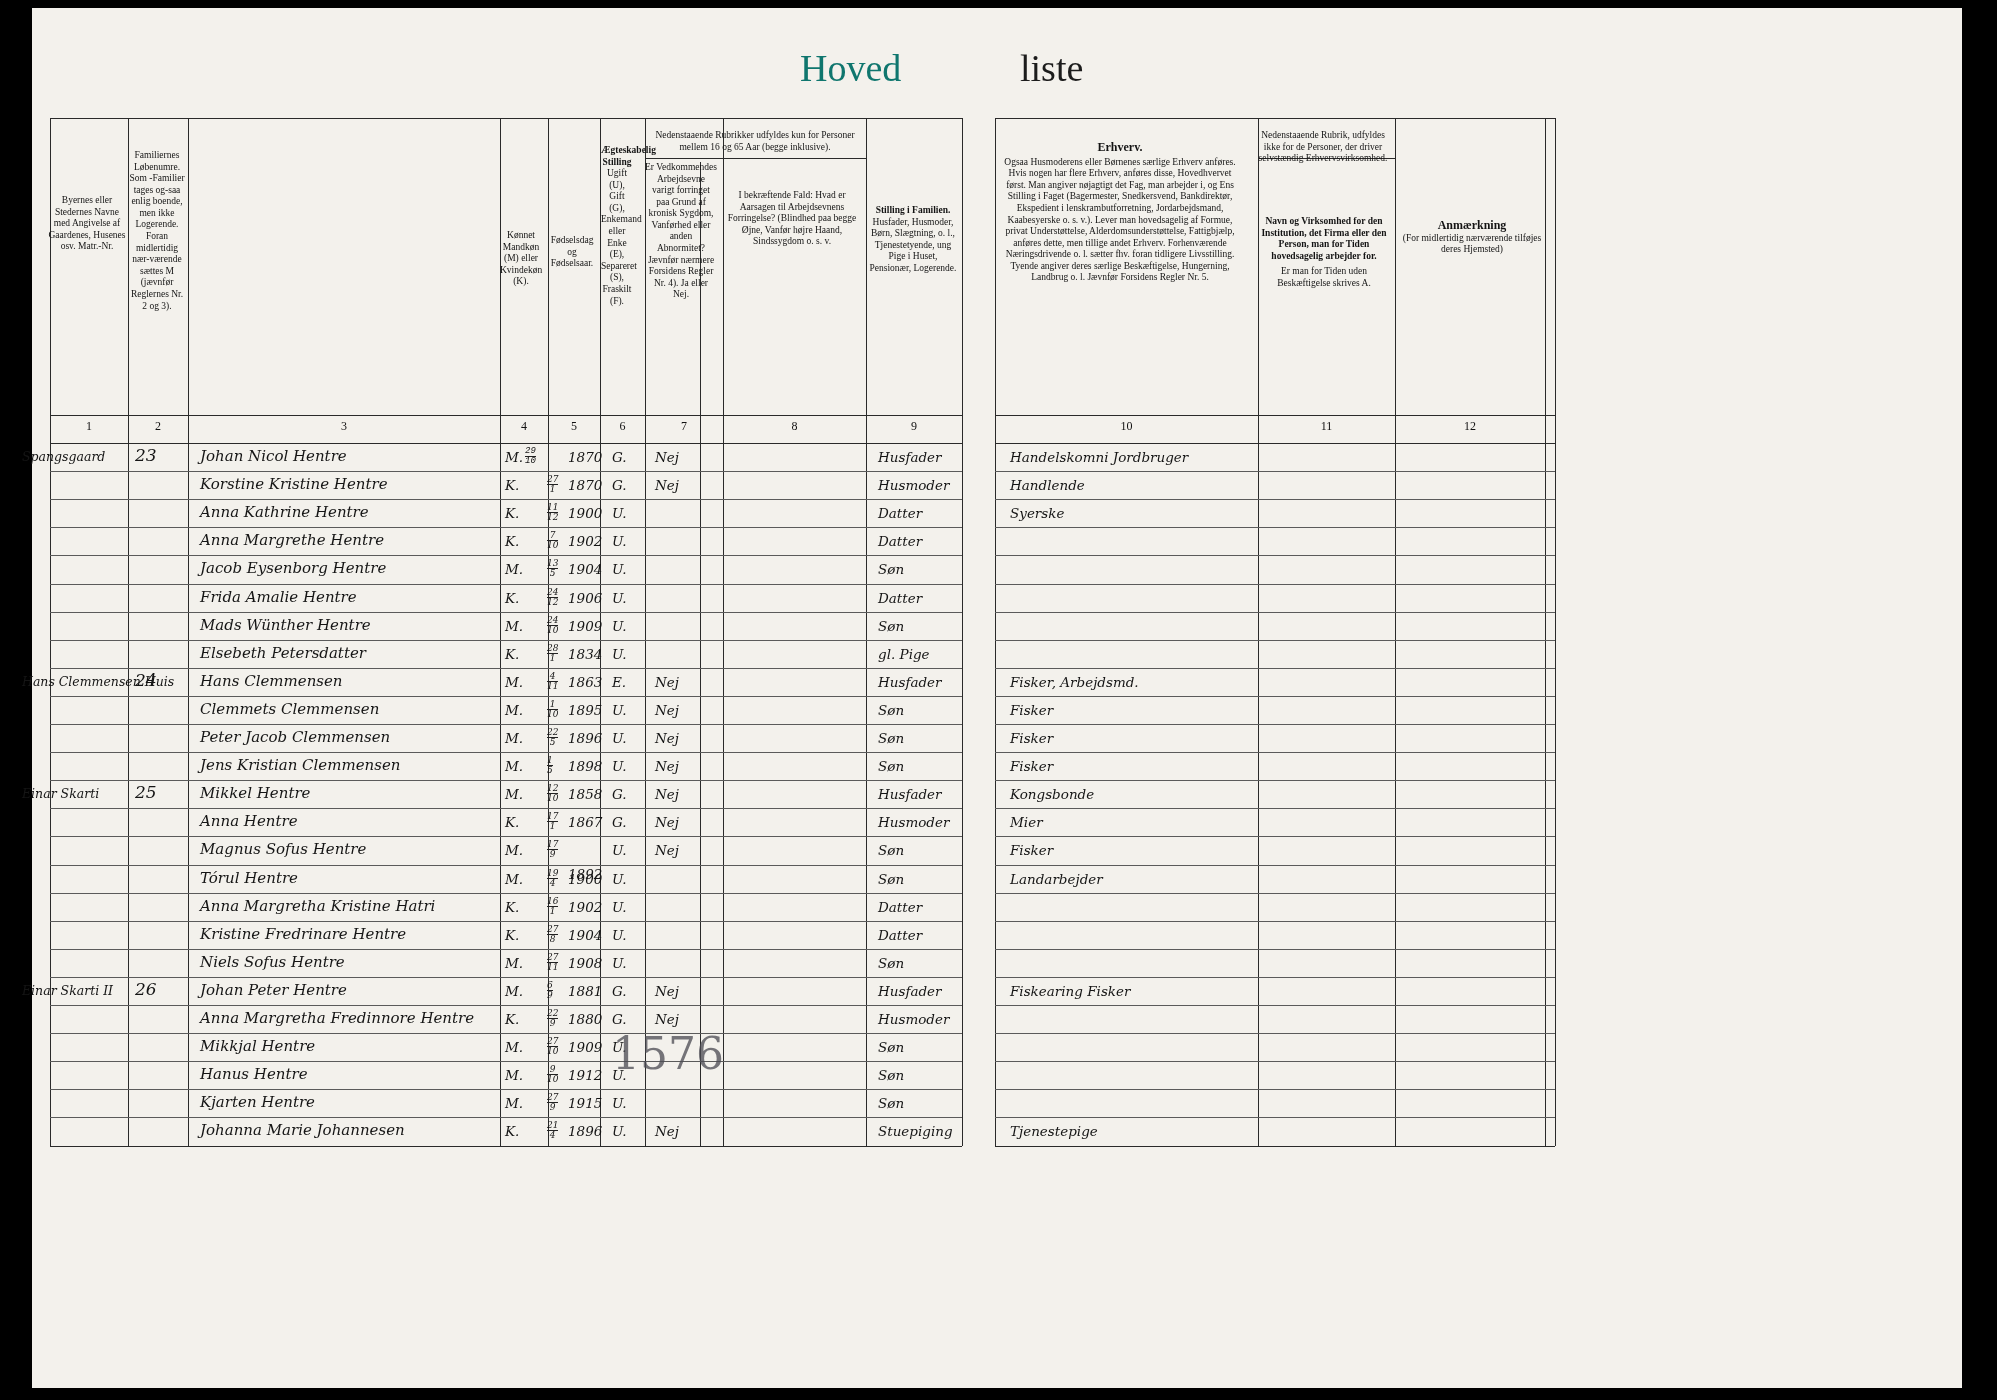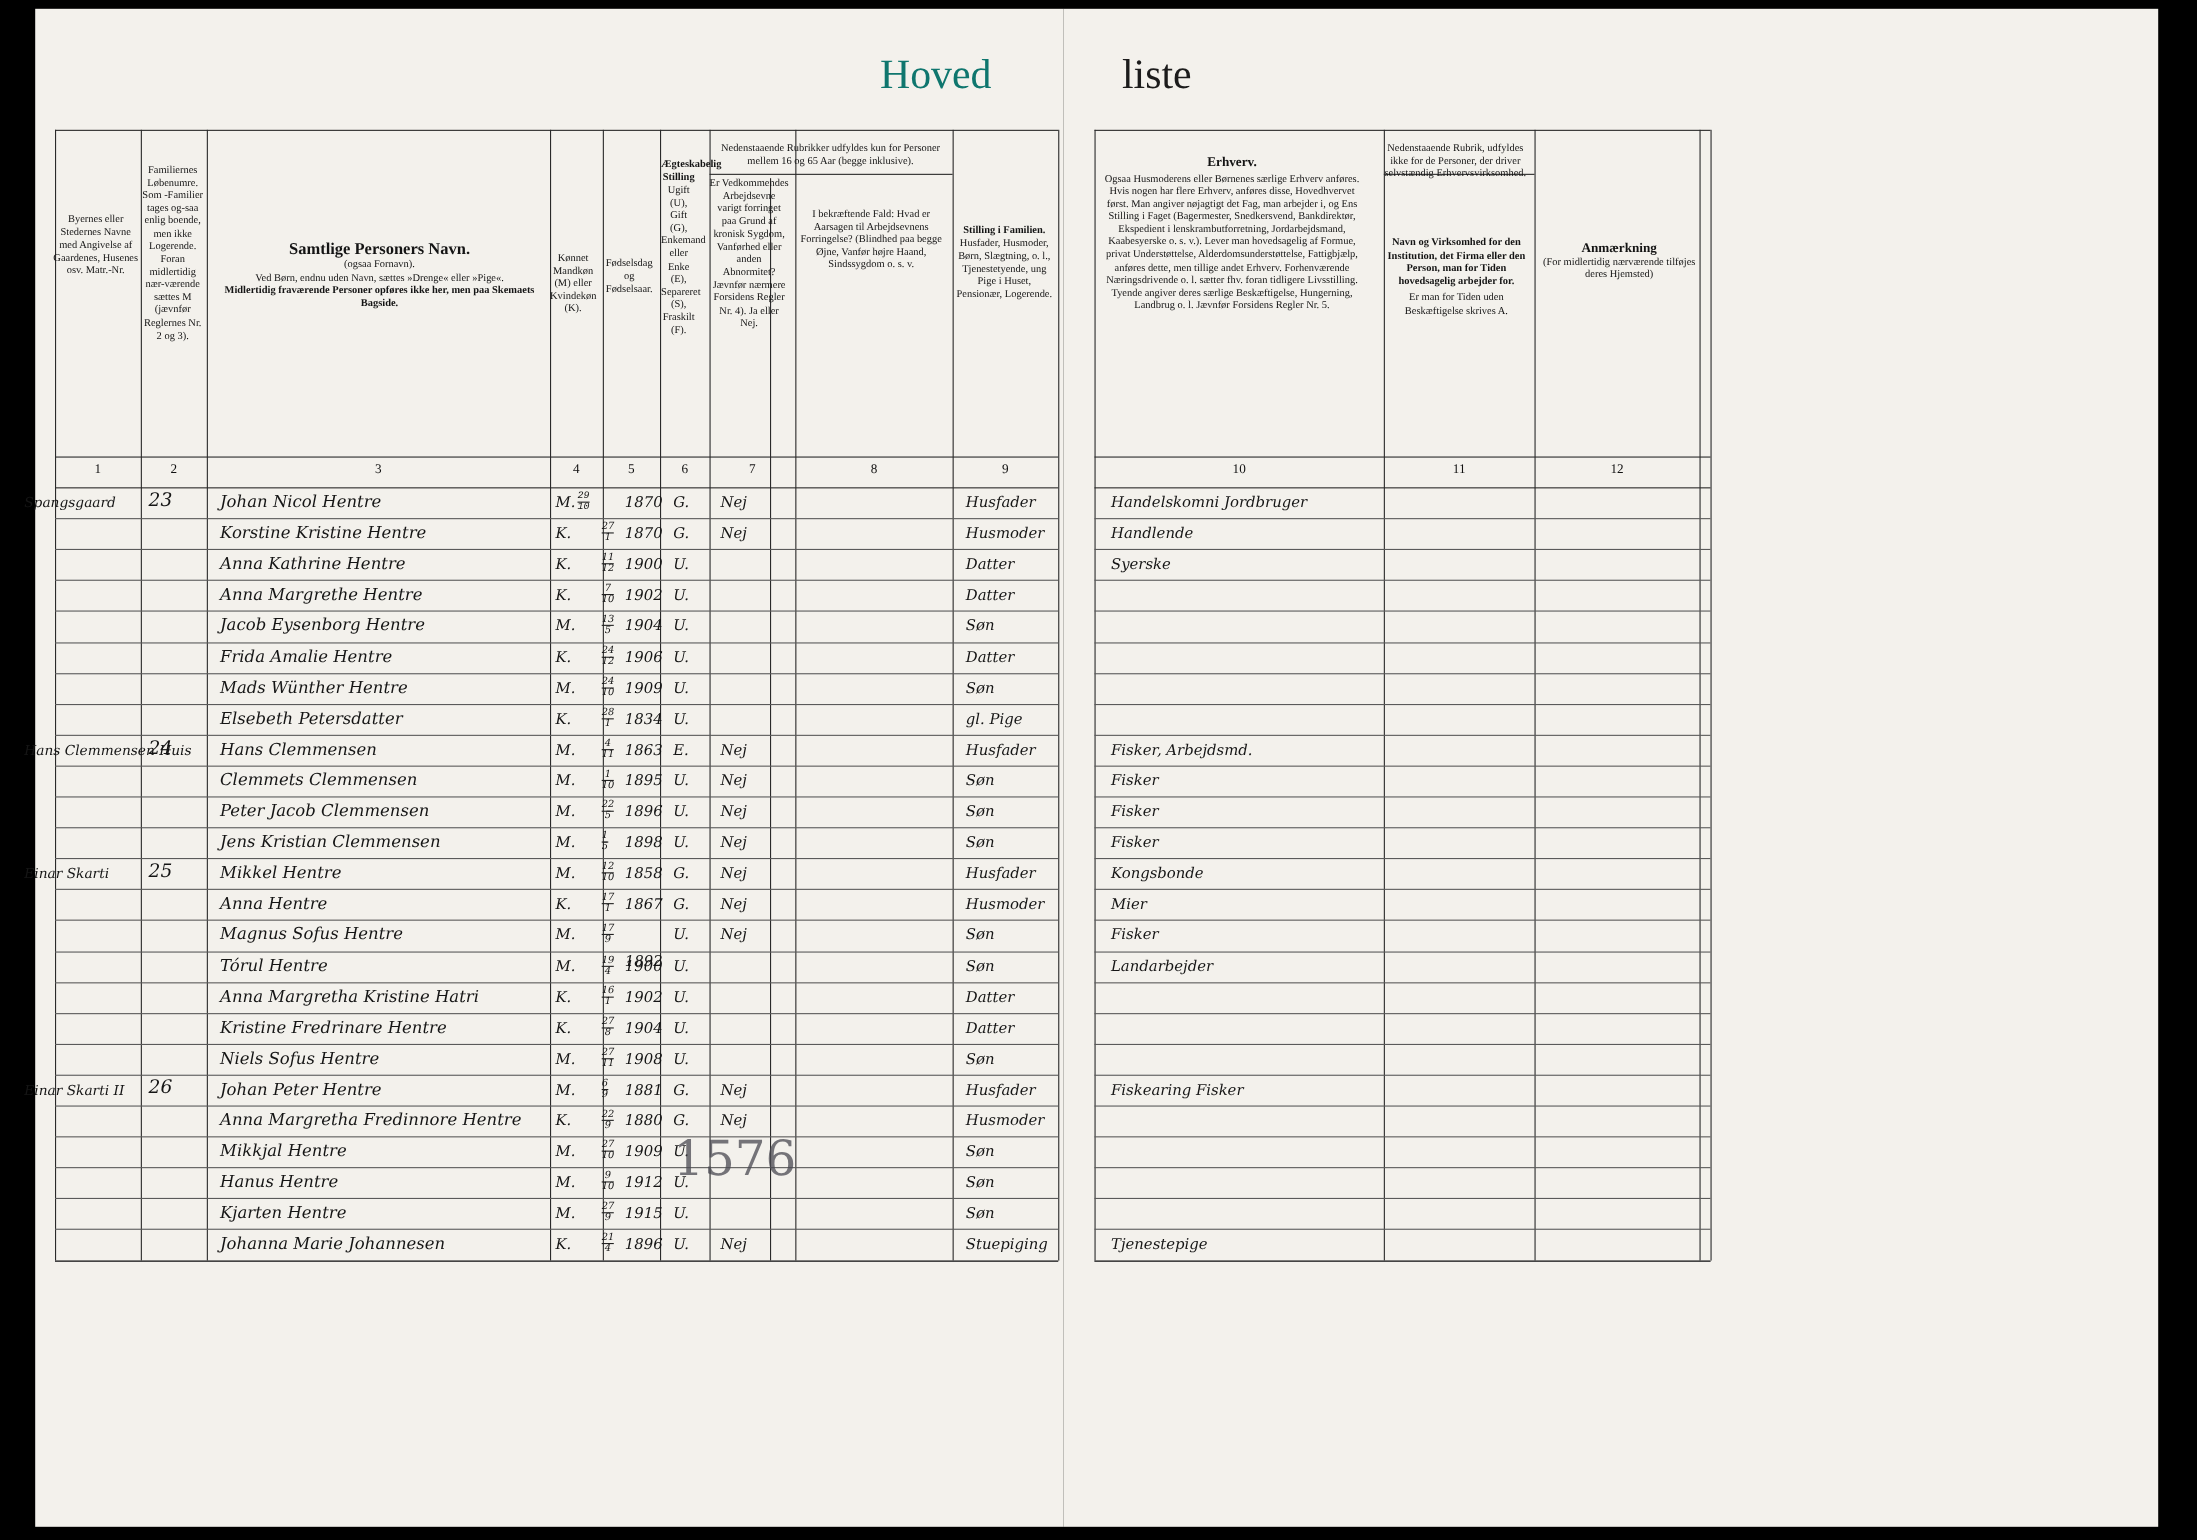--- a/index.html
+++ b/index.html
@@ -120,26 +120,20 @@
       <div class="hline thin" style="left: 995px; top: 1145.5px; width: 560px;"></div>
       <div class="hline" style="left: 50px; top: 1145.5px; width: 912px;"></div>
       <div class="hline" style="left: 995px; top: 1145.5px; width: 560px;"></div>
     </div>
 
   <div class="hdr" style="left:48px;top:195px;width:78px;text-align:center;">
     <span style="display:block;">Byernes eller Stedernes Navne med Angivelse af Gaardenes, Husenes osv. Matr.-Nr.</span>
   </div>
   <div class="hdr sm" style="left:128px;top:150px;width:58px;">
     <span style="display:block;">Familiernes Løbenumre. Som -Familier tages og-saa enlig boende, men ikke Logerende. Foran midlertidig nær-værende sættes M (jævnfør Reglernes Nr. 2 og 3).</span>
-  </div>
-  <div class="hdr" style="left:195px;top:218px;width:300px;">
-    <div class="med" style="font-weight:bold;font-size:15px;">Samtlige Personers Navn.</div>
-    <div>(ogsaa Fornavn).</div>
-    <div>Ved Børn, endnu uden Navn, sættes »Drenge« eller »Pige«.</div>
-    <div style="font-weight:bold;">Midlertidig fraværende Personer opføres ikke her, men paa Skemaets Bagside.</div>
   </div>
   <div class="hdr sm" style="left:500px;top:230px;width:42px;">
     <span style="display:block;text-align:center;">Kønnet Mandkøn (M) eller Kvindekøn (K).</span>
   </div>
   <div class="hdr sm" style="left:548px;top:235px;width:48px;">
     <span style="display:block;">Fødselsdag og Fødselsaar.</span>
   </div>
   <div class="hdr sm" style="left:601px;top:145px;width:32px;">
     <b>Ægteskabelig Stilling</b>
     <div>Ugift (U), Gift (G), Enkemand eller Enke (E), Separeret (S), Fraskilt (F).</div>

